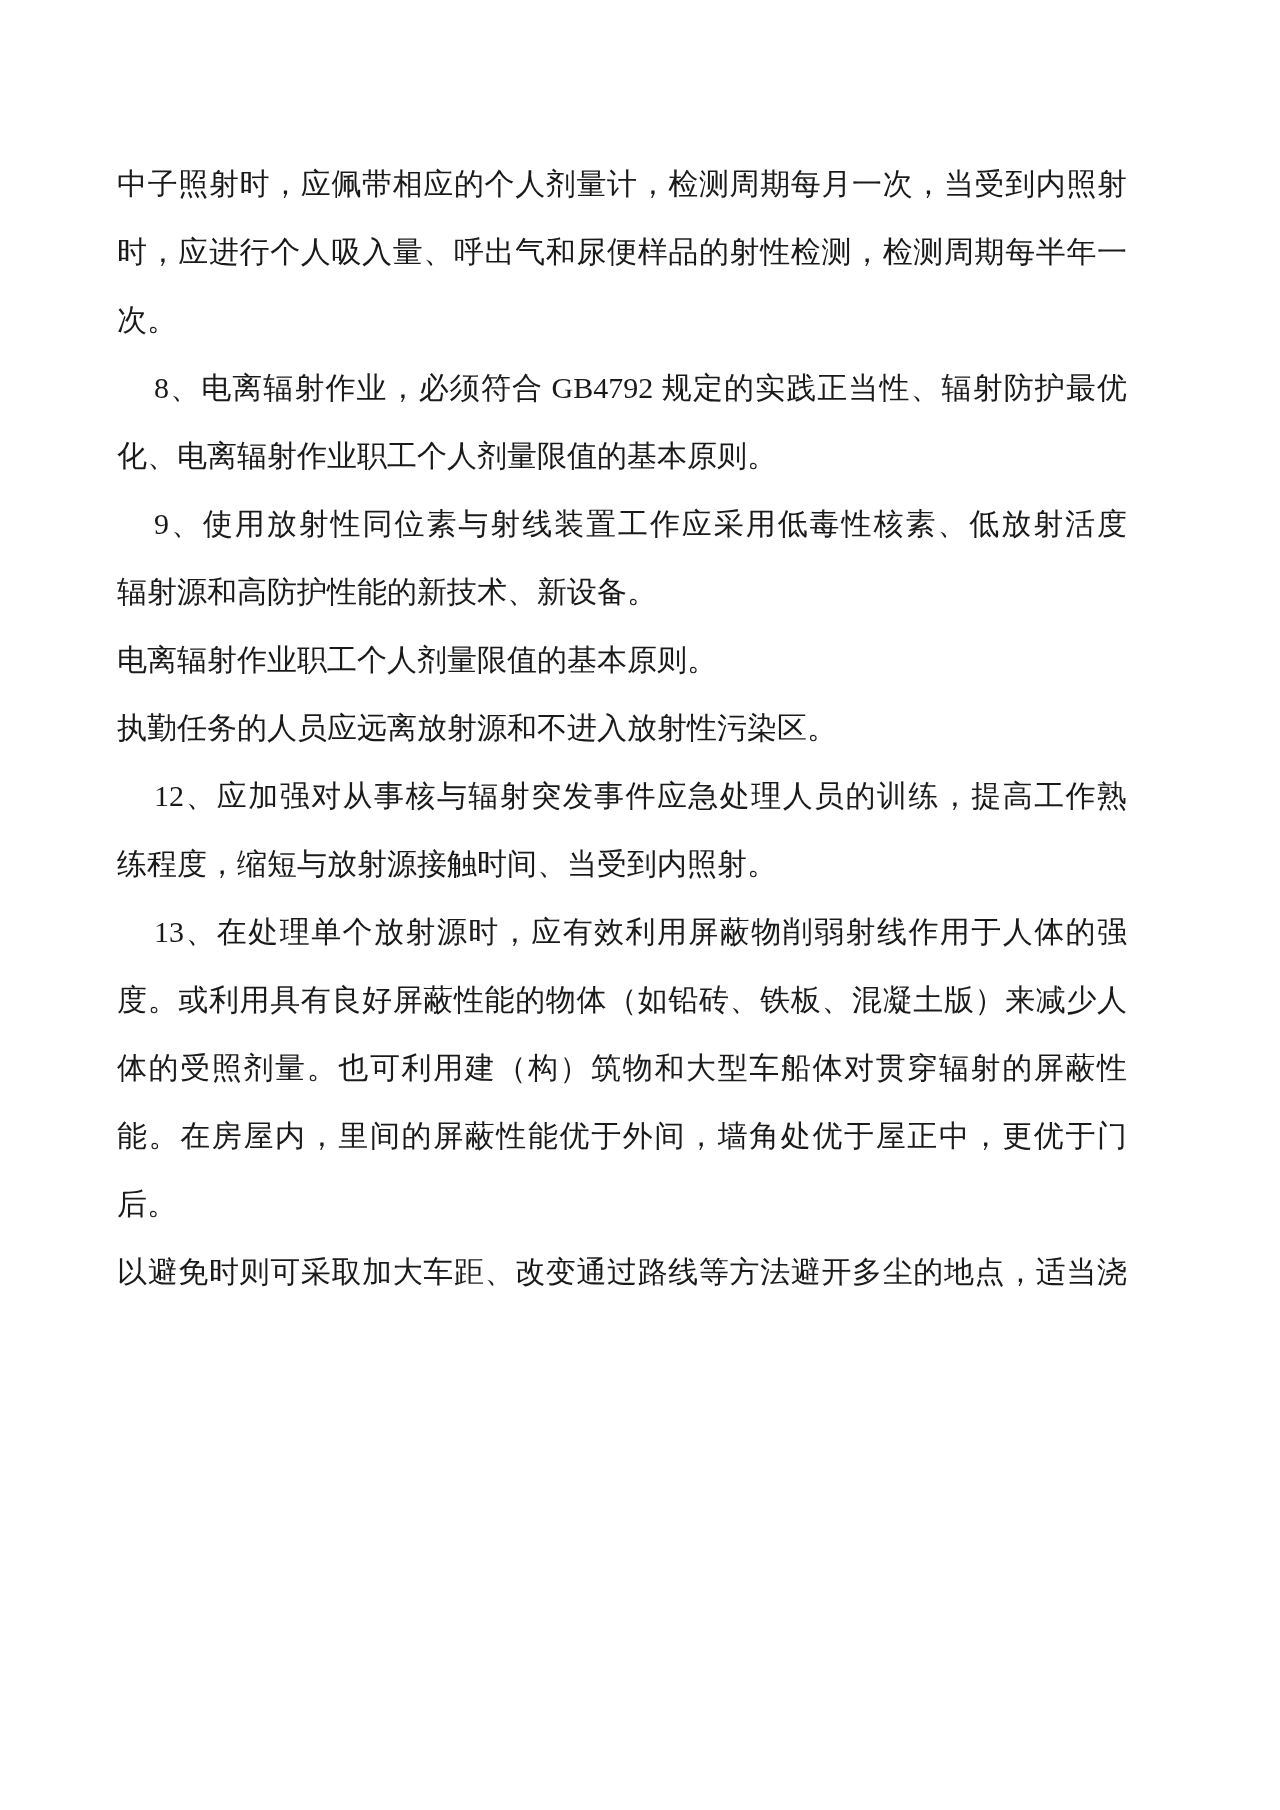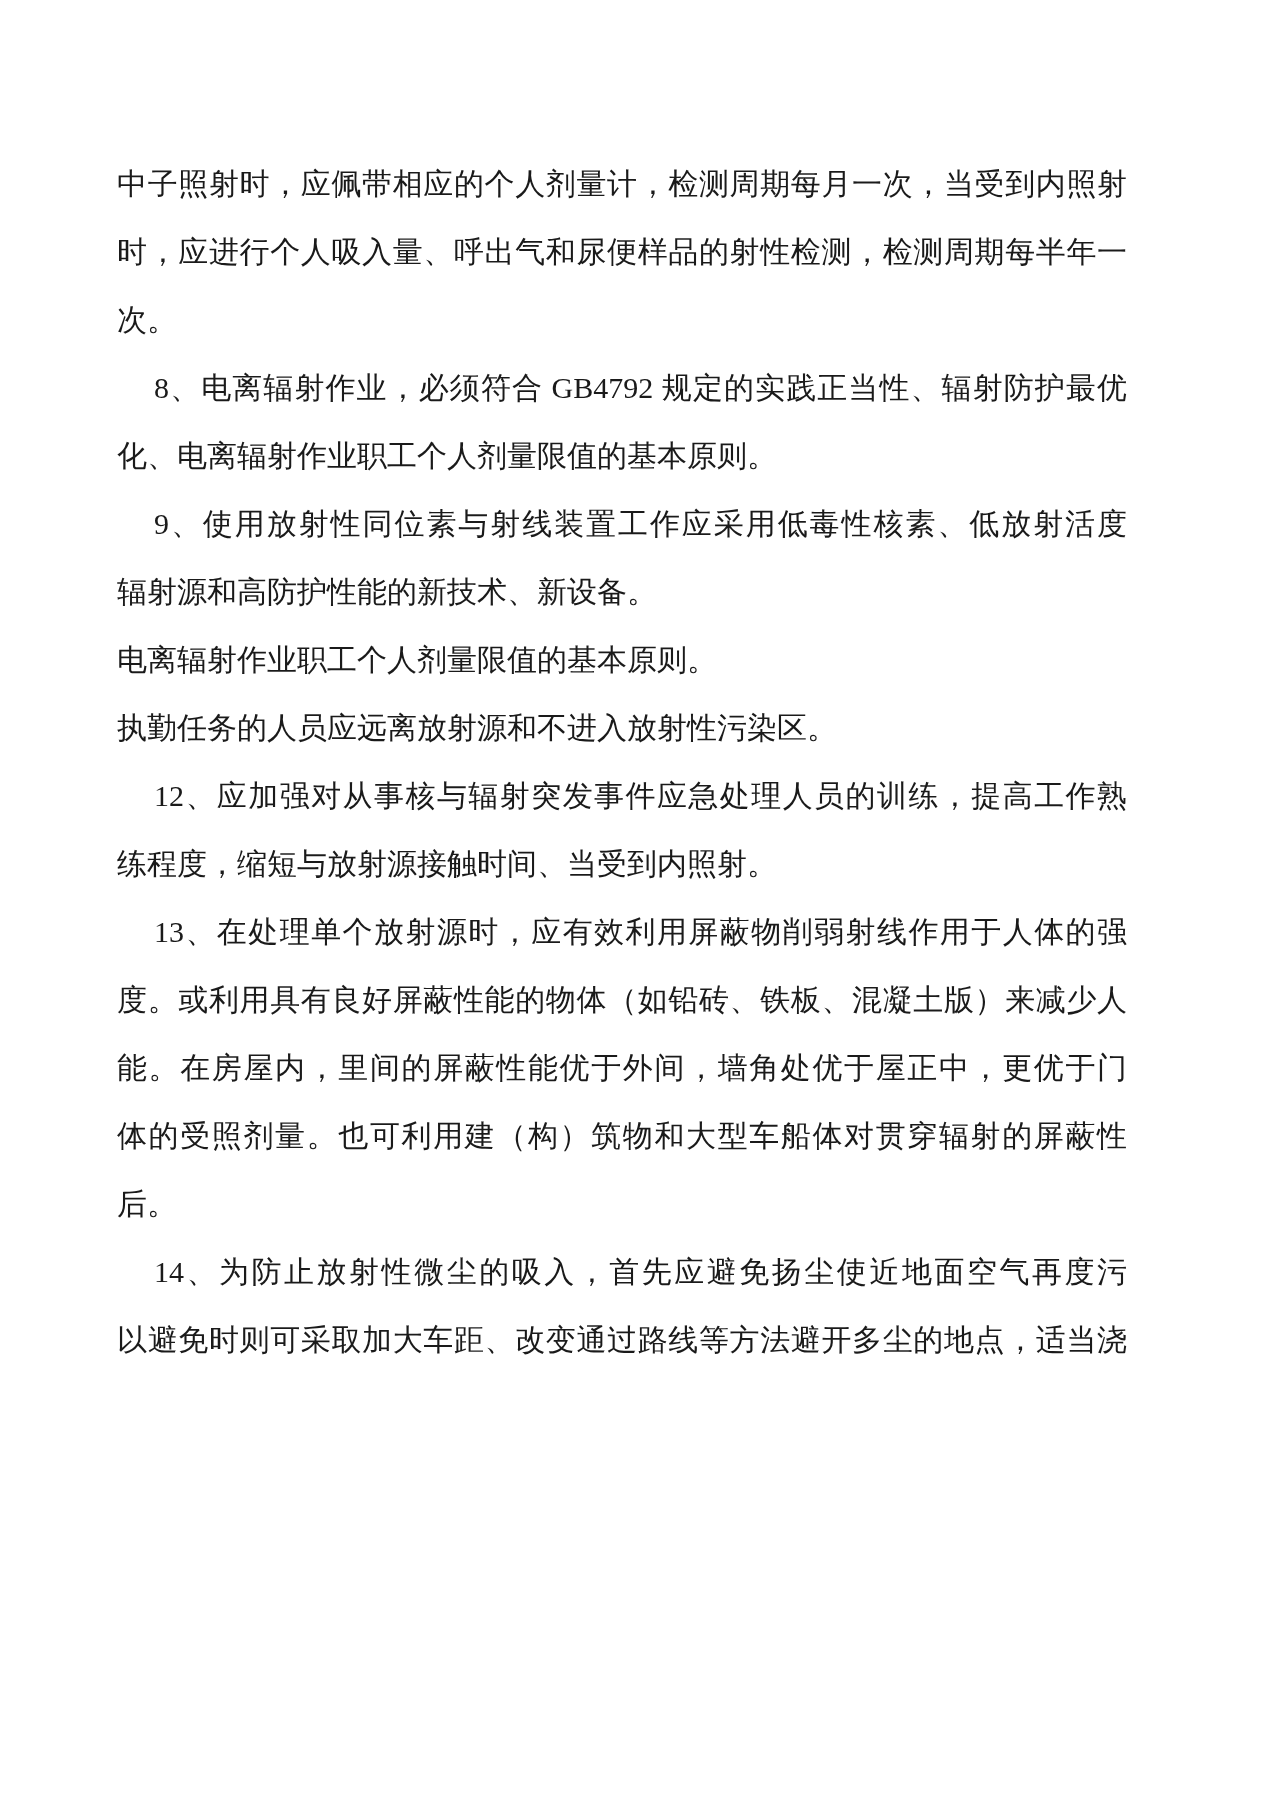--- a/index.html
+++ b/index.html
@@ -73,24 +73,23 @@
       <div class="line indent">8、电离辐射作业，必须符合 GB4792 规定的实践正当性、辐射防护最优</div>
       <div class="line final">化、电离辐射作业职工个人剂量限值的基本原则。</div>
       <div class="line indent">9、使用放射性同位素与射线装置工作应采用低毒性核素、低放射活度</div>
       <div class="line final">辐射源和高防护性能的新技术、新设备。</div>
       <div class="line final">电离辐射作业职工个人剂量限值的基本原则。</div>
       <div class="line final">执勤任务的人员应远离放射源和不进入放射性污染区。</div>
       <div class="line indent">12、应加强对从事核与辐射突发事件应急处理人员的训练，提高工作熟</div>
       <div class="line final">练程度，缩短与放射源接触时间、当受到内照射。</div>
       <div class="line indent">13、在处理单个放射源时，应有效利用屏蔽物削弱射线作用于人体的强</div>
       <div class="line">度。或利用具有良好屏蔽性能的物体（如铅砖、铁板、混凝土版）来减少人</div>
+      <div class="line">体的受照剂量。也可利用建（构）筑物和大型车船体对贯穿辐射的屏蔽性</div>
       <div class="line">能。在房屋内，里间的屏蔽性能优于外间，墙角处优于屋正中，更优于门</div>
-      <div class="line">体的受照剂量。也可利用建（构）筑物和大型车船体对贯穿辐射的屏蔽性</div>
       <div class="line final">后。</div>
-      <div class="line indent">14、为防止放射性微尘的吸入，首先应避免扬尘使近地面空气再度污</div>
       <div class="line">以避免时则可采取加大车距、改变通过路线等方法避开多尘的地点，适当浇</div>
     </div>
 
   <div class="footer">
     <span class="cjk">第</span><span class="num">32</span><span class="cjk">页 共</span><span class="num">46</span><span class="cjk">页</span>
   </div>
 
 </div>
 
 </body></html>

